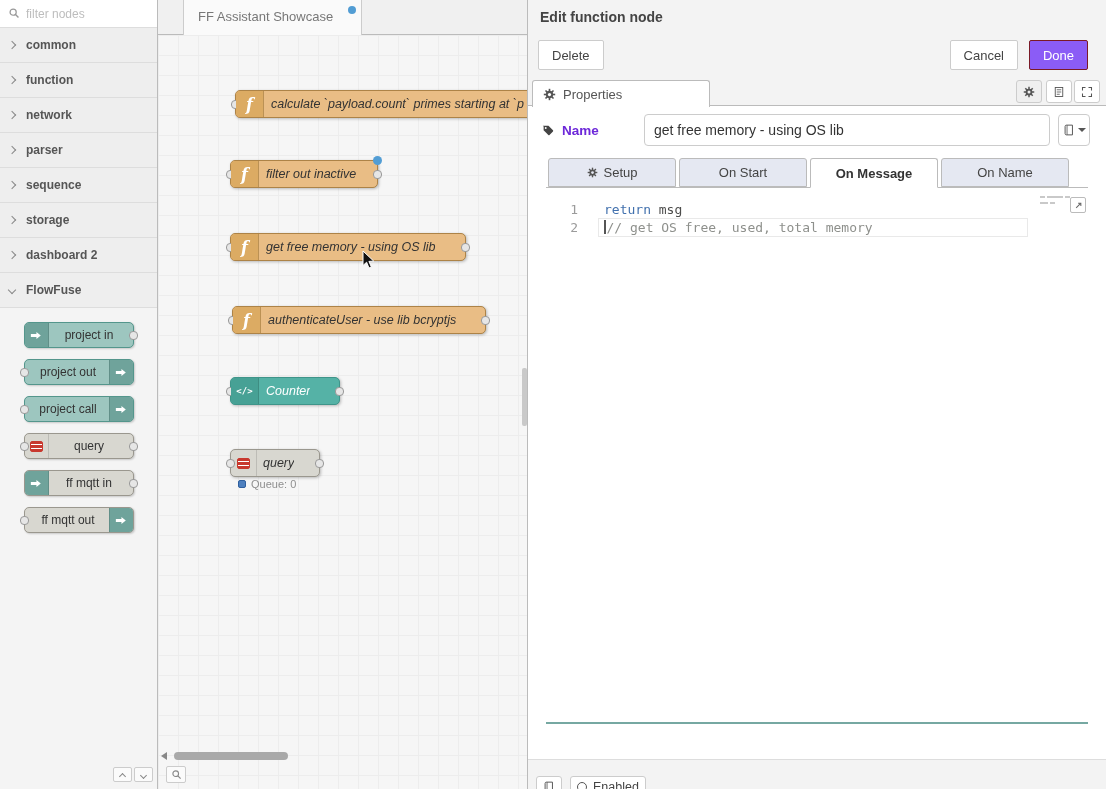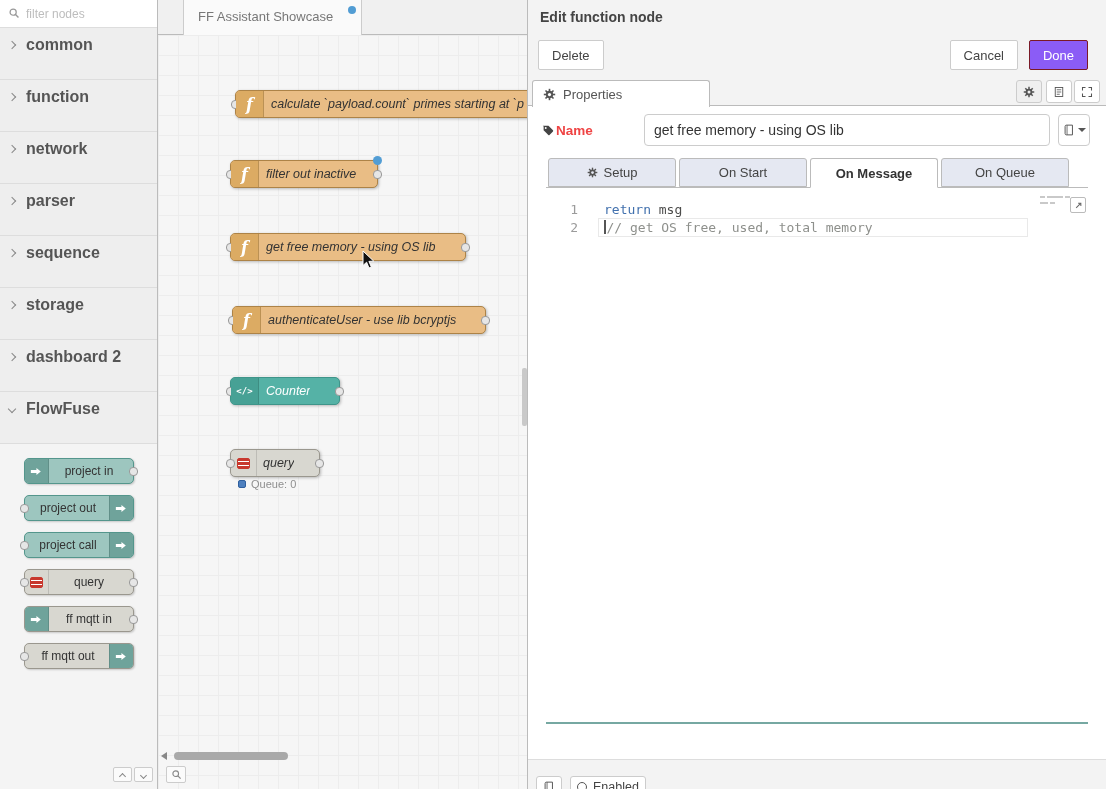--- a/index.html
+++ b/index.html
@@ -8,22 +8,22 @@
   .app { position:relative; width:1106px; height:789px; }
 
   
   .palette { position:absolute; left:0; top:0; width:158px; height:100%;
     background:#f4f4f4; border-right:1px solid #bbb; }
   .palette-search { height:28px; background:#fff; border-bottom:1px solid #ddd;
     display:flex; align-items:center; padding:0 8px; gap:6px; }
   .palette-search input { border:none; outline:none; width:110px; font-size:12px;
     color:#555; background:transparent; font-family:"Liberation Sans",sans-serif; }
   .palette-search input::placeholder { color:#bdbdbd; }
-  .cat { position:relative; height:52px; line-height:34px; background:#eee;
-    border-bottom:1px solid #ddd; padding-left:26px; font-size:16px;
+  .cat { position:relative; height:35px; line-height:34px; background:#eee;
+    border-bottom:1px solid #ddd; padding-left:26px; font-size:12px;
     font-weight:bold; color:#555; cursor:pointer; }
   .chev { display:inline-block; width:6px; height:6px; border-right:1.5px solid #888;
     border-bottom:1.5px solid #888; }
   .cat .chev { position:absolute; left:9px; top:14px; }
   .chev.right { transform:rotate(-45deg); }
   .chev.down  { transform:rotate(45deg); }
   .chev.up    { transform:rotate(-135deg); }
   .pnode-list { padding-top:14px; }
   .pnode { position:relative; width:110px; height:26px; margin:0 auto 11px auto;
     border-radius:5px; border:1px solid #54968c; box-shadow:1px 1px 2px rgba(0,0,0,.18);
@@ -126,22 +126,22 @@
     display:flex; align-items:center; gap:7px; padding-left:10px; font-size:13px;
     color:#555; z-index:2; cursor:pointer; }
   .strip-btn { position:absolute; top:3px; width:26px; height:23px; background:#fff;
     border:1px solid #ccc; border-radius:3px; display:flex; align-items:center;
     justify-content:center; cursor:pointer; padding:0; }
   .sb-gear { right:64px; background:#efefef; }
   .sb-doc { right:34px; } .sb-expand { right:6px; }
   .ep-body { position:absolute; top:106px; left:0; right:0; bottom:30px; background:#fff; }
   .name-row { position:absolute; top:8px; left:10px; right:16px; height:32px;
     display:flex; align-items:center; }
-  .name-label { width:106px; display:flex; align-items:center; gap:1px;
-    font-size:13.5px; font-weight:bold; color:#ef4444; padding-left:4px;text-align:center; }
+  .name-label { width:106px; display:flex; align-items:center; gap:7px;
+    font-size:13.5px; font-weight:bold; color:#6d28d9; padding-left:4px;text-align:center; }
   .name-input { flex:1; height:32px; border:1px solid #ccc; border-radius:4px;
     padding:0 9px; font-size:14px; color:#333; font-family:"Liberation Sans",sans-serif; }
   .lib-btn { width:32px; height:32px; margin-left:8px; background:#fff;
     border:1px solid #ccc; border-radius:4px; display:flex; align-items:center;
     justify-content:center; gap:3px; cursor:pointer; padding:0; }
   .caret-down { width:0; height:0; border-left:4px solid transparent;
     border-right:4px solid transparent; border-top:4px solid #555; }
   .func-tabs { position:absolute; top:52px; left:18px; right:18px; height:30px;
     border-bottom:1px solid #bbb; display:flex; padding-left:2px; }
   .ftab { width:128px; height:29px; margin-right:3px; background:#e5e8f2;
@@ -453,21 +453,21 @@
             </svg>
           <span>Setup</span>
         </div>
         <div class="ftab">
           <span>On Start</span>
         </div>
         <div class="ftab active">
           <span>On Message</span>
         </div>
         <div class="ftab">
-          <span>On Queue</span>
+          <span>On Name</span>
         </div>
       </div>
 
       <div class="code-editor">
         <div class="gutter">
           <div>1</div>
           <div>2</div>
         </div>
         <div class="code-area">
           <div class="code-line"><span class="tok-keyword">return</span><span class="tok-plain"> msg</span></div>

